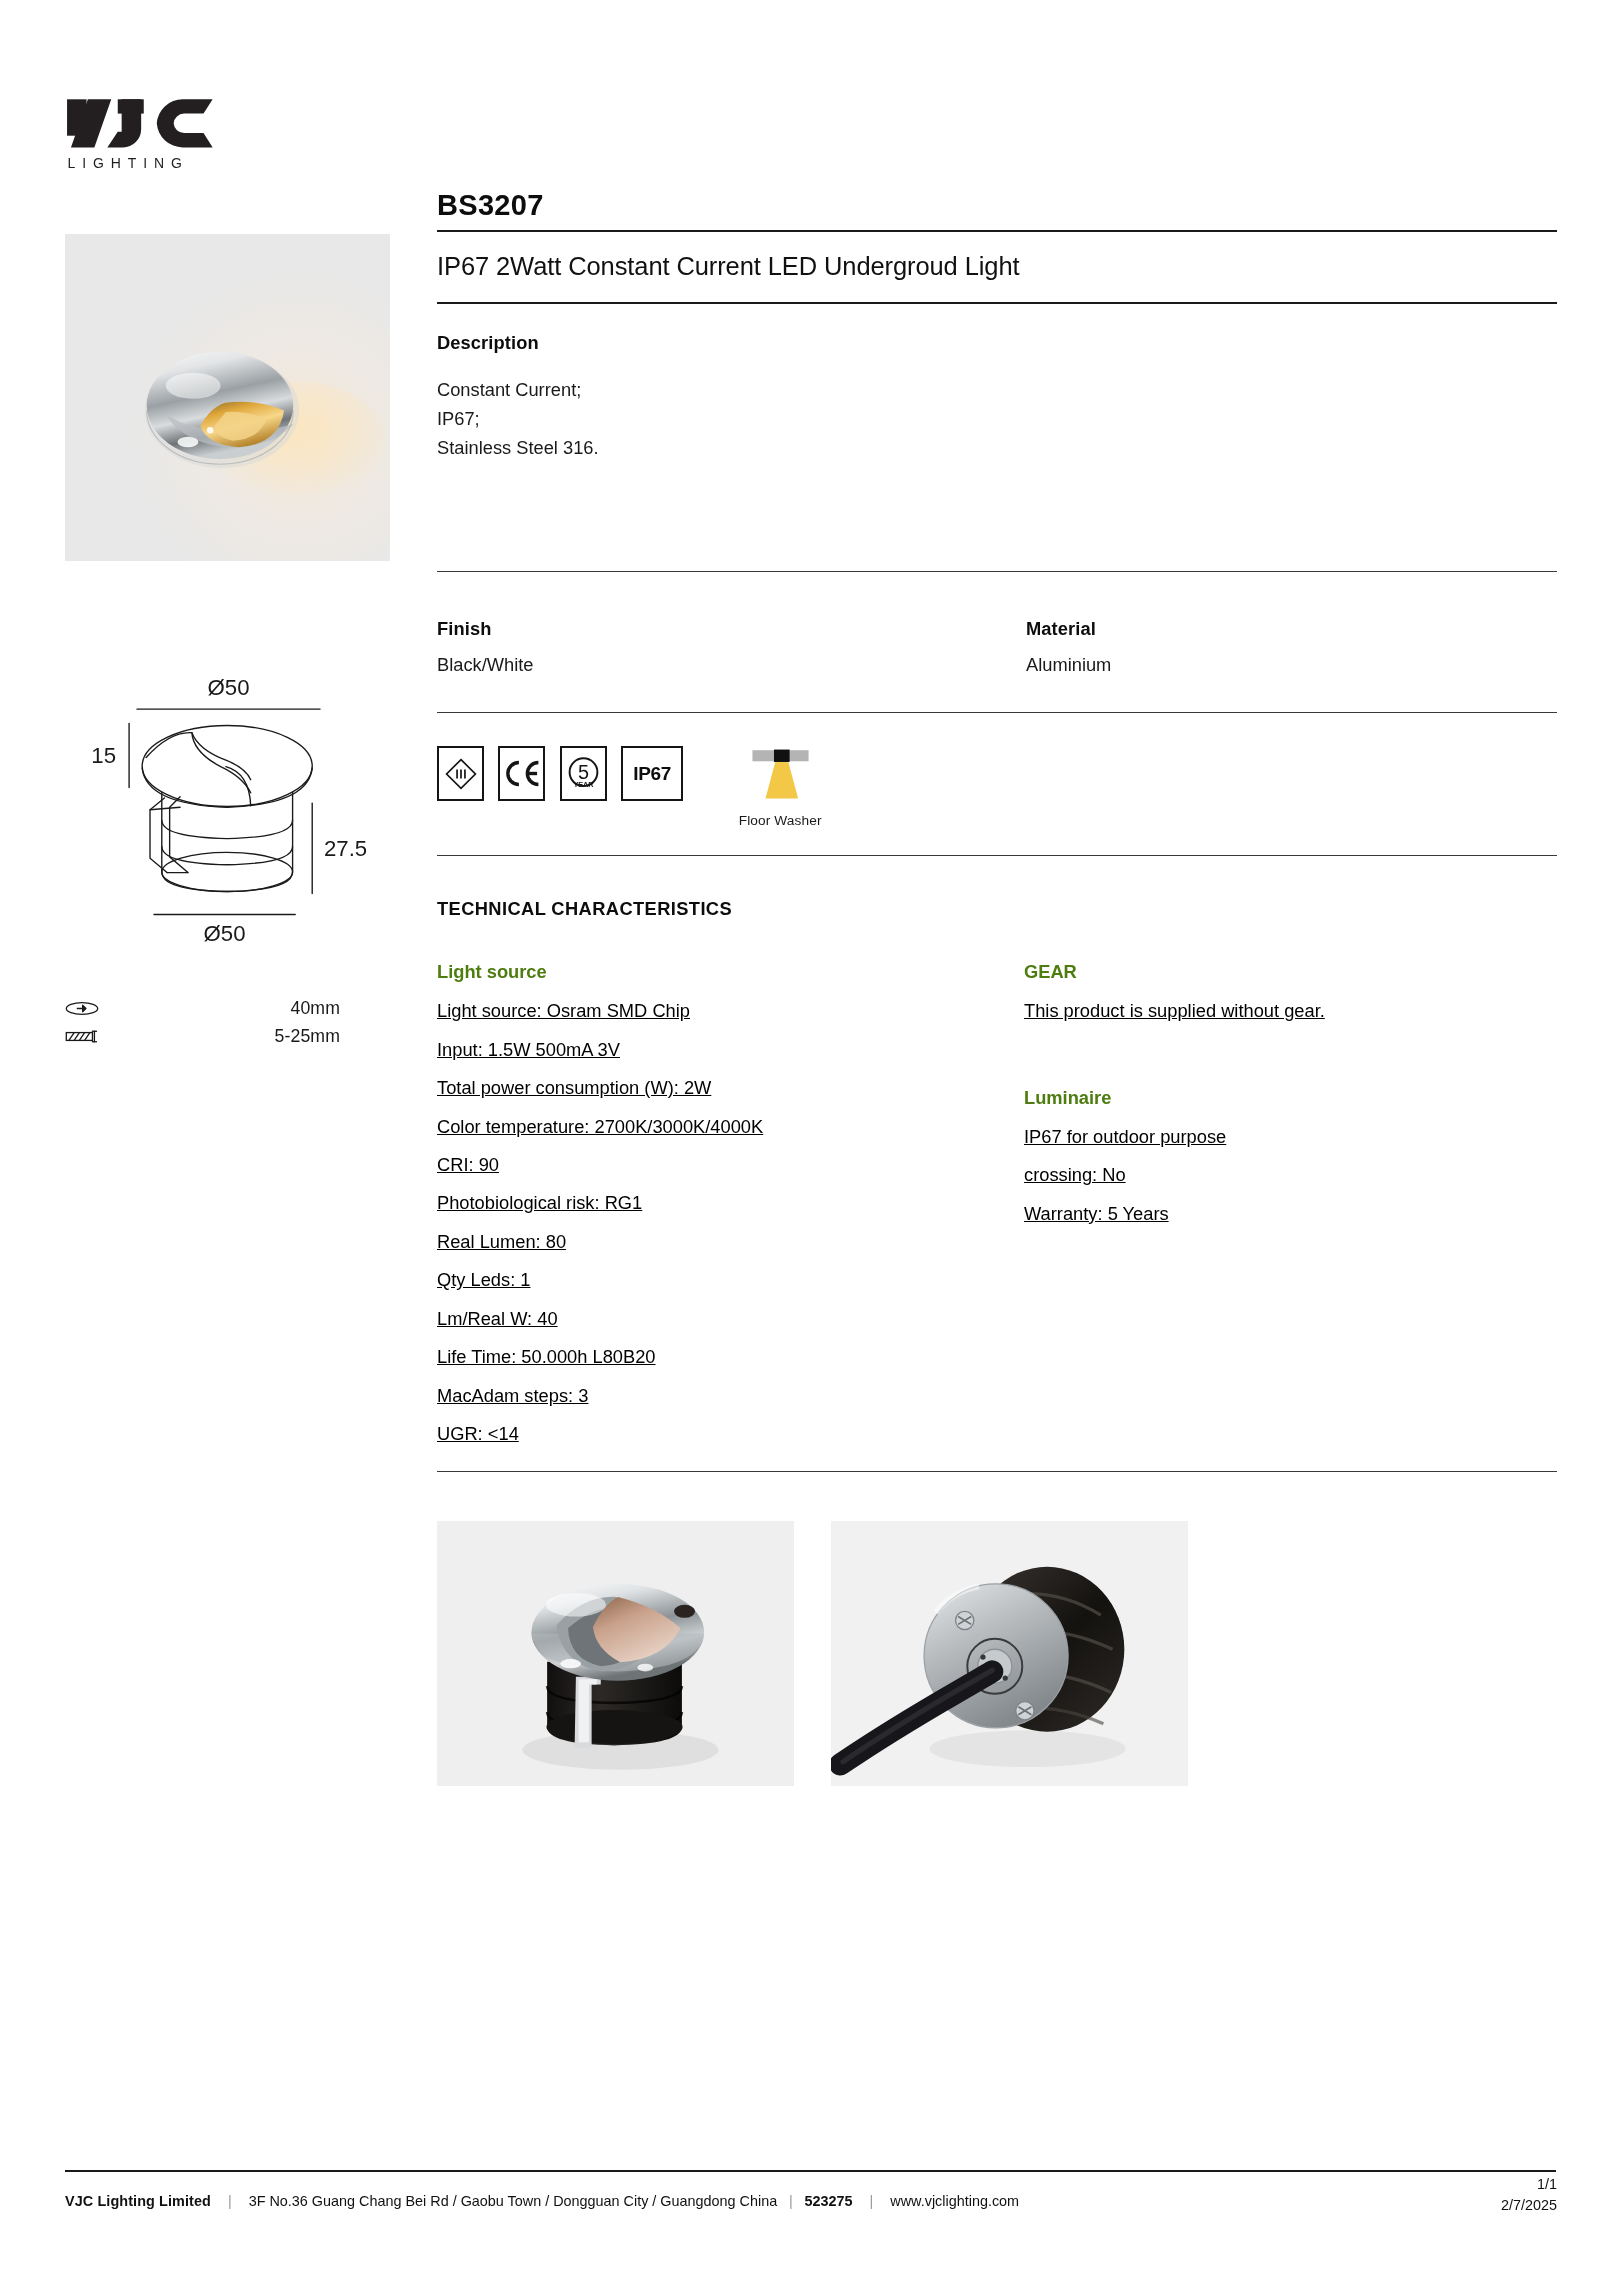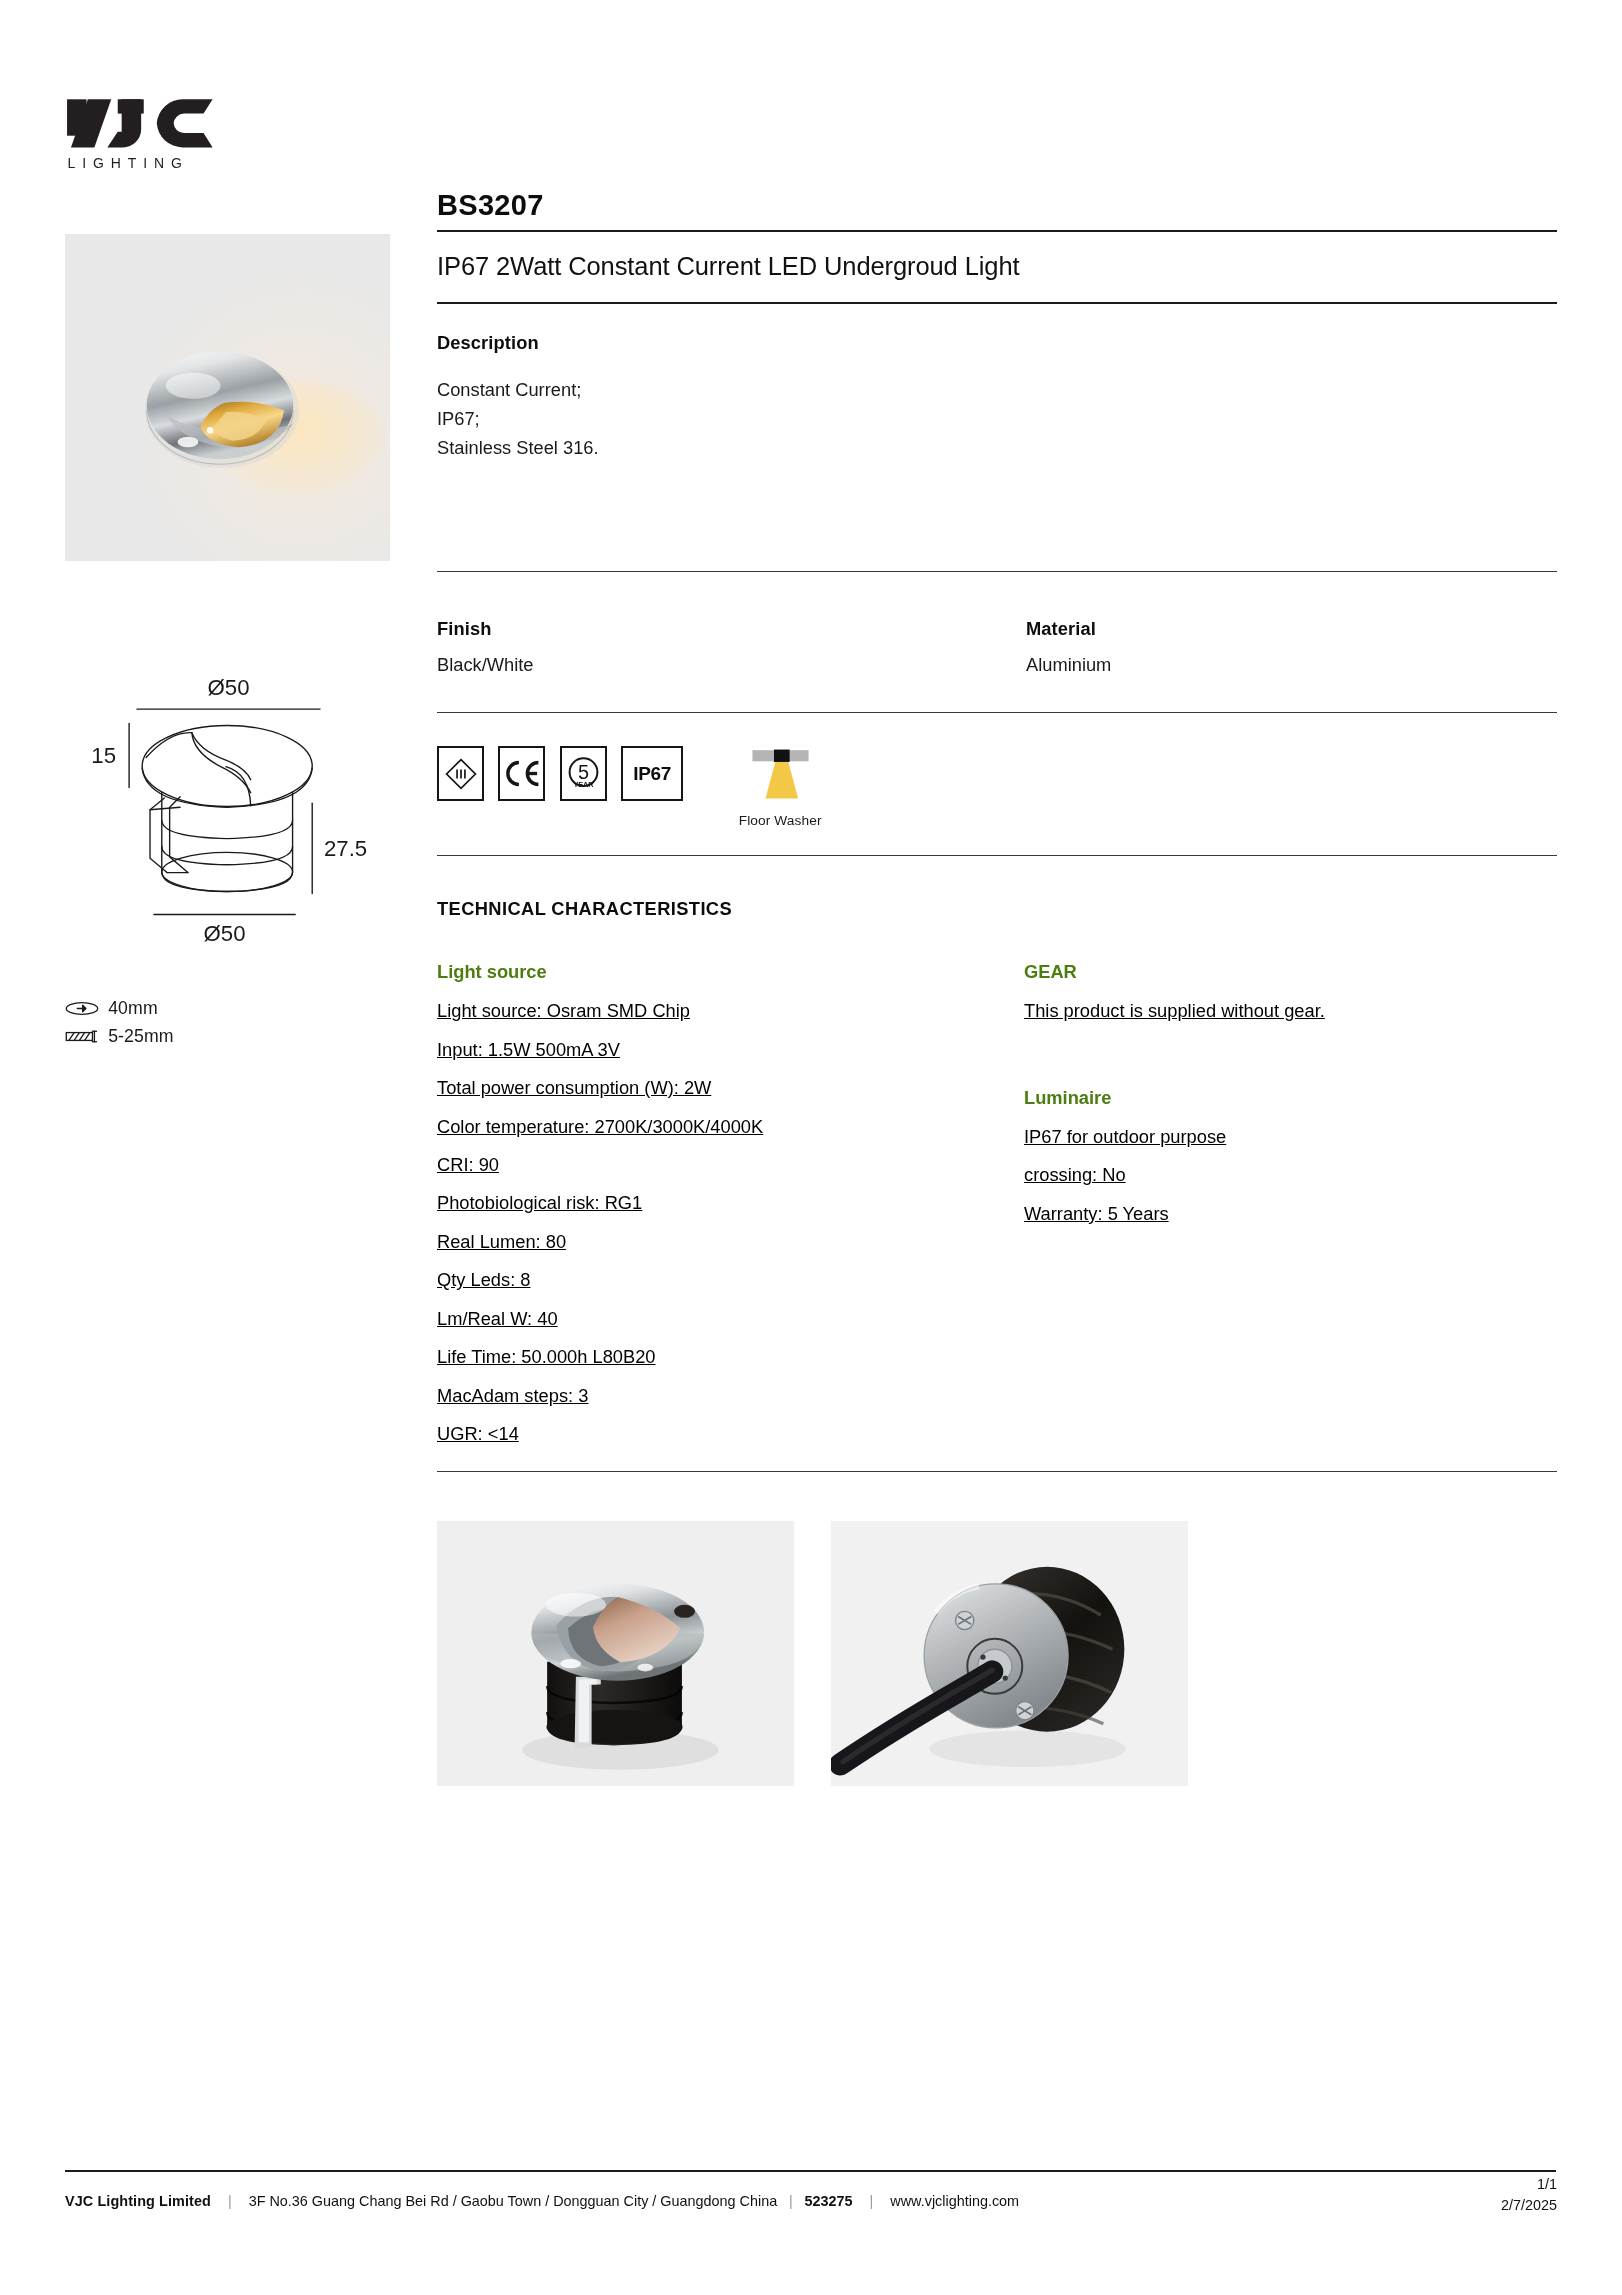--- a/index.html
+++ b/index.html
@@ -23,21 +23,21 @@
 
   
   .hero-photo{
     position:absolute;left:65px;top:234px;width:325px;height:327px;
     background:#e9e9e9;overflow:hidden;
   }
 
   
   .drawing{position:absolute;left:65px;top:658px;width:327px;height:301px;}
   .dim-note{position:absolute;left:65px;top:995px;width:275px;}
-  .dim-row{display:flex;align-items:center;gap:9.2px;height:27.5px;}
+  .dim-row{display:flex;align-items:center;gap:9.2px;height:27.5px;justify-content:space-between;}
   .dim-row .glyph{width:34px;height:17px;flex:none;}
   .dim-row .txt{font-size:17.7px;color:#1a1a1a;letter-spacing:0.1px;}
 
   .sku{font-size:29px;font-weight:bold;letter-spacing:0.3px;color:#0d0d0d;
        position:absolute;left:437px;top:191px;line-height:1;}
 
   .rule{position:absolute;left:437px;width:1120px;height:0;border-top:2px solid #1a1a1a;}
   .rule.thin{border-top:1.3px solid #3a3a3a;}
 
   .subtitle{position:absolute;left:437px;top:252px;font-size:25.5px;font-weight:400;
@@ -284,21 +284,21 @@
   <div class="tech">
     <div class="tech-col">
       <div class="spec-h">Light source</div>
       <div class="spec-li">Light source: Osram SMD Chip</div>
       <div class="spec-li">Input: 1.5W 500mA 3V</div>
       <div class="spec-li">Total power consumption (W): 2W</div>
       <div class="spec-li">Color temperature: 2700K/3000K/4000K</div>
       <div class="spec-li">CRI: 90</div>
       <div class="spec-li">Photobiological risk: RG1</div>
       <div class="spec-li">Real Lumen: 80</div>
-      <div class="spec-li">Qty Leds: 8</div>
+      <div class="spec-li">Qty Leds: 1</div>
       <div class="spec-li">Lm/Real W: 40</div>
       <div class="spec-li">Life Time: 50.000h L80B20</div>
       <div class="spec-li">MacAdam steps: 3</div>
       <div class="spec-li">UGR: &lt;14</div>
     </div>
 
     <div class="tech-col right">
       <div class="spec-h">GEAR</div>
       <div class="spec-li">This product is supplied without gear.</div>
       <div class="spec-gap"></div>

